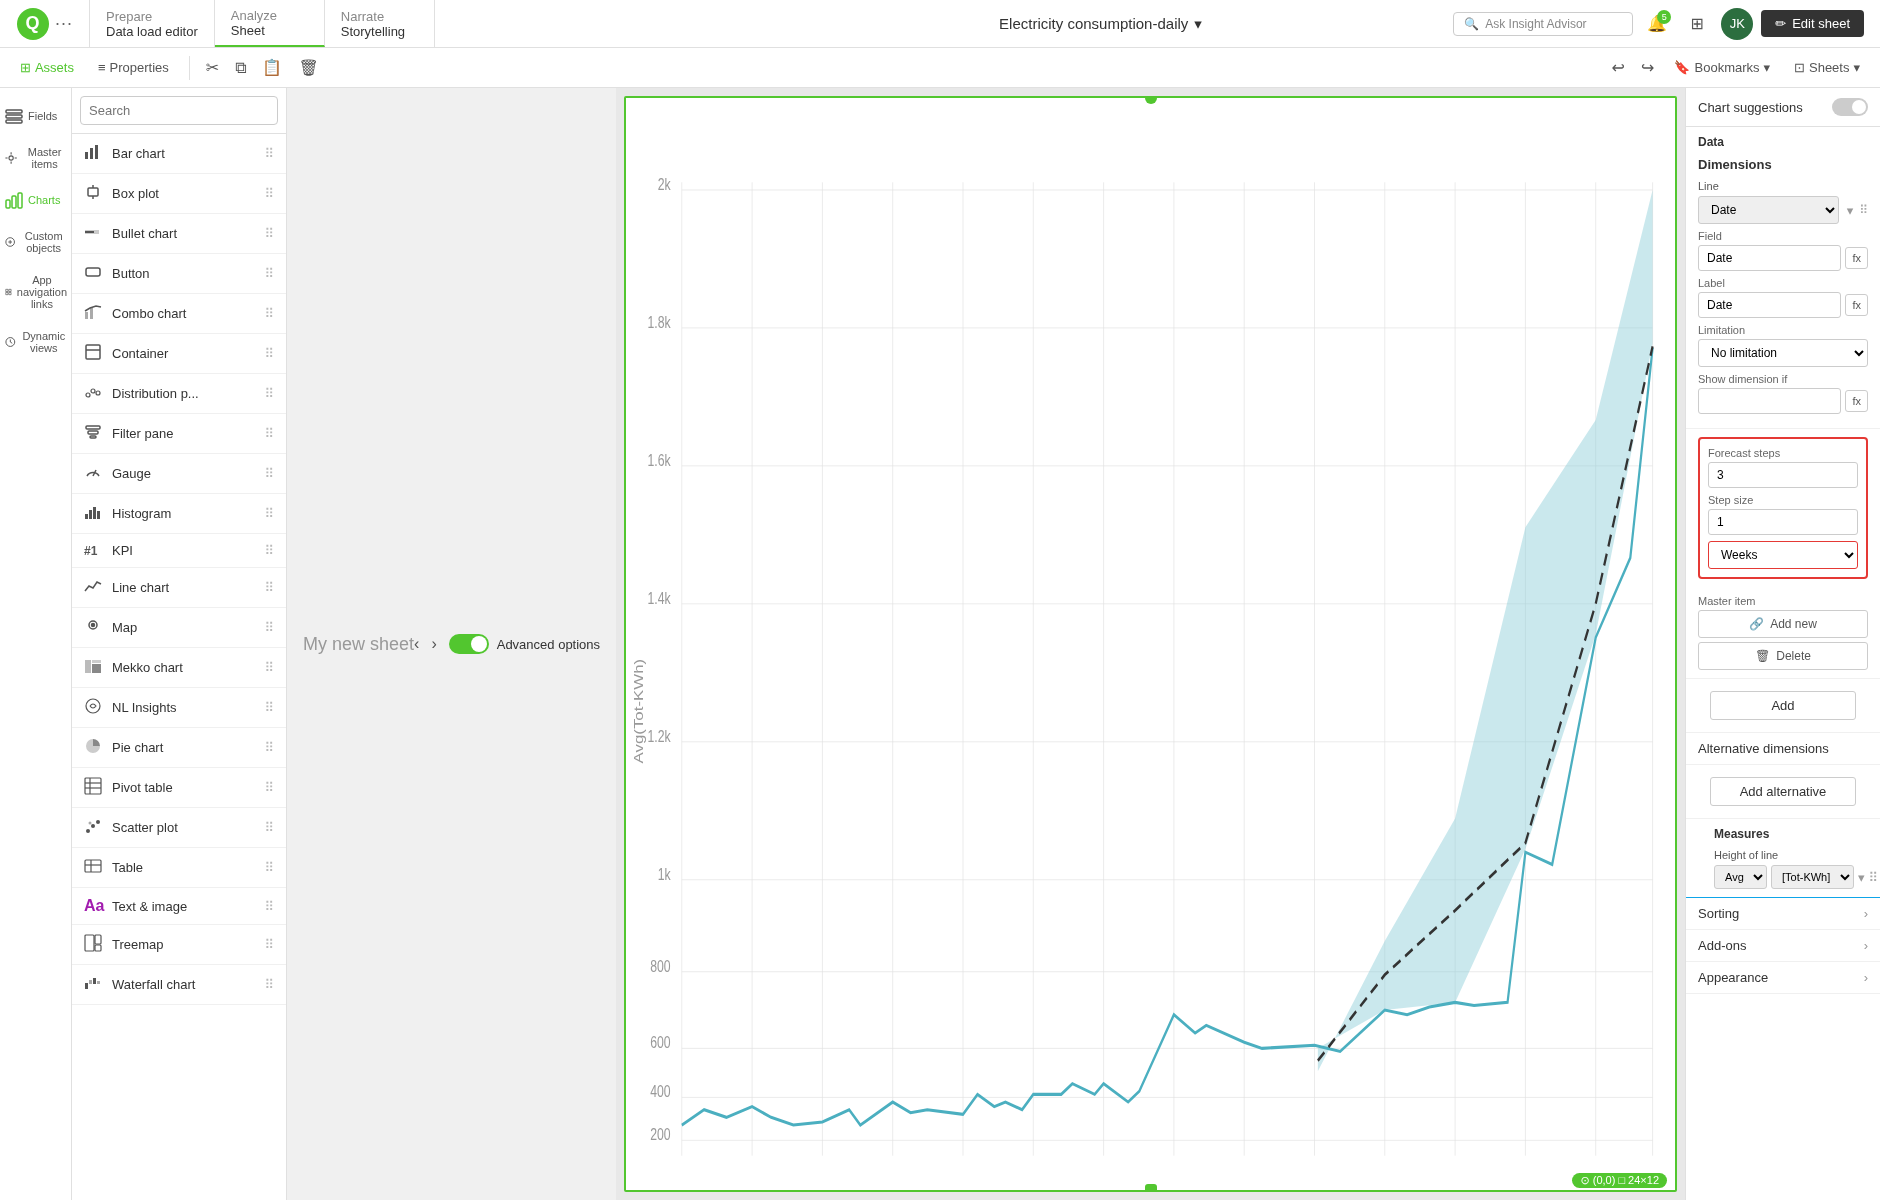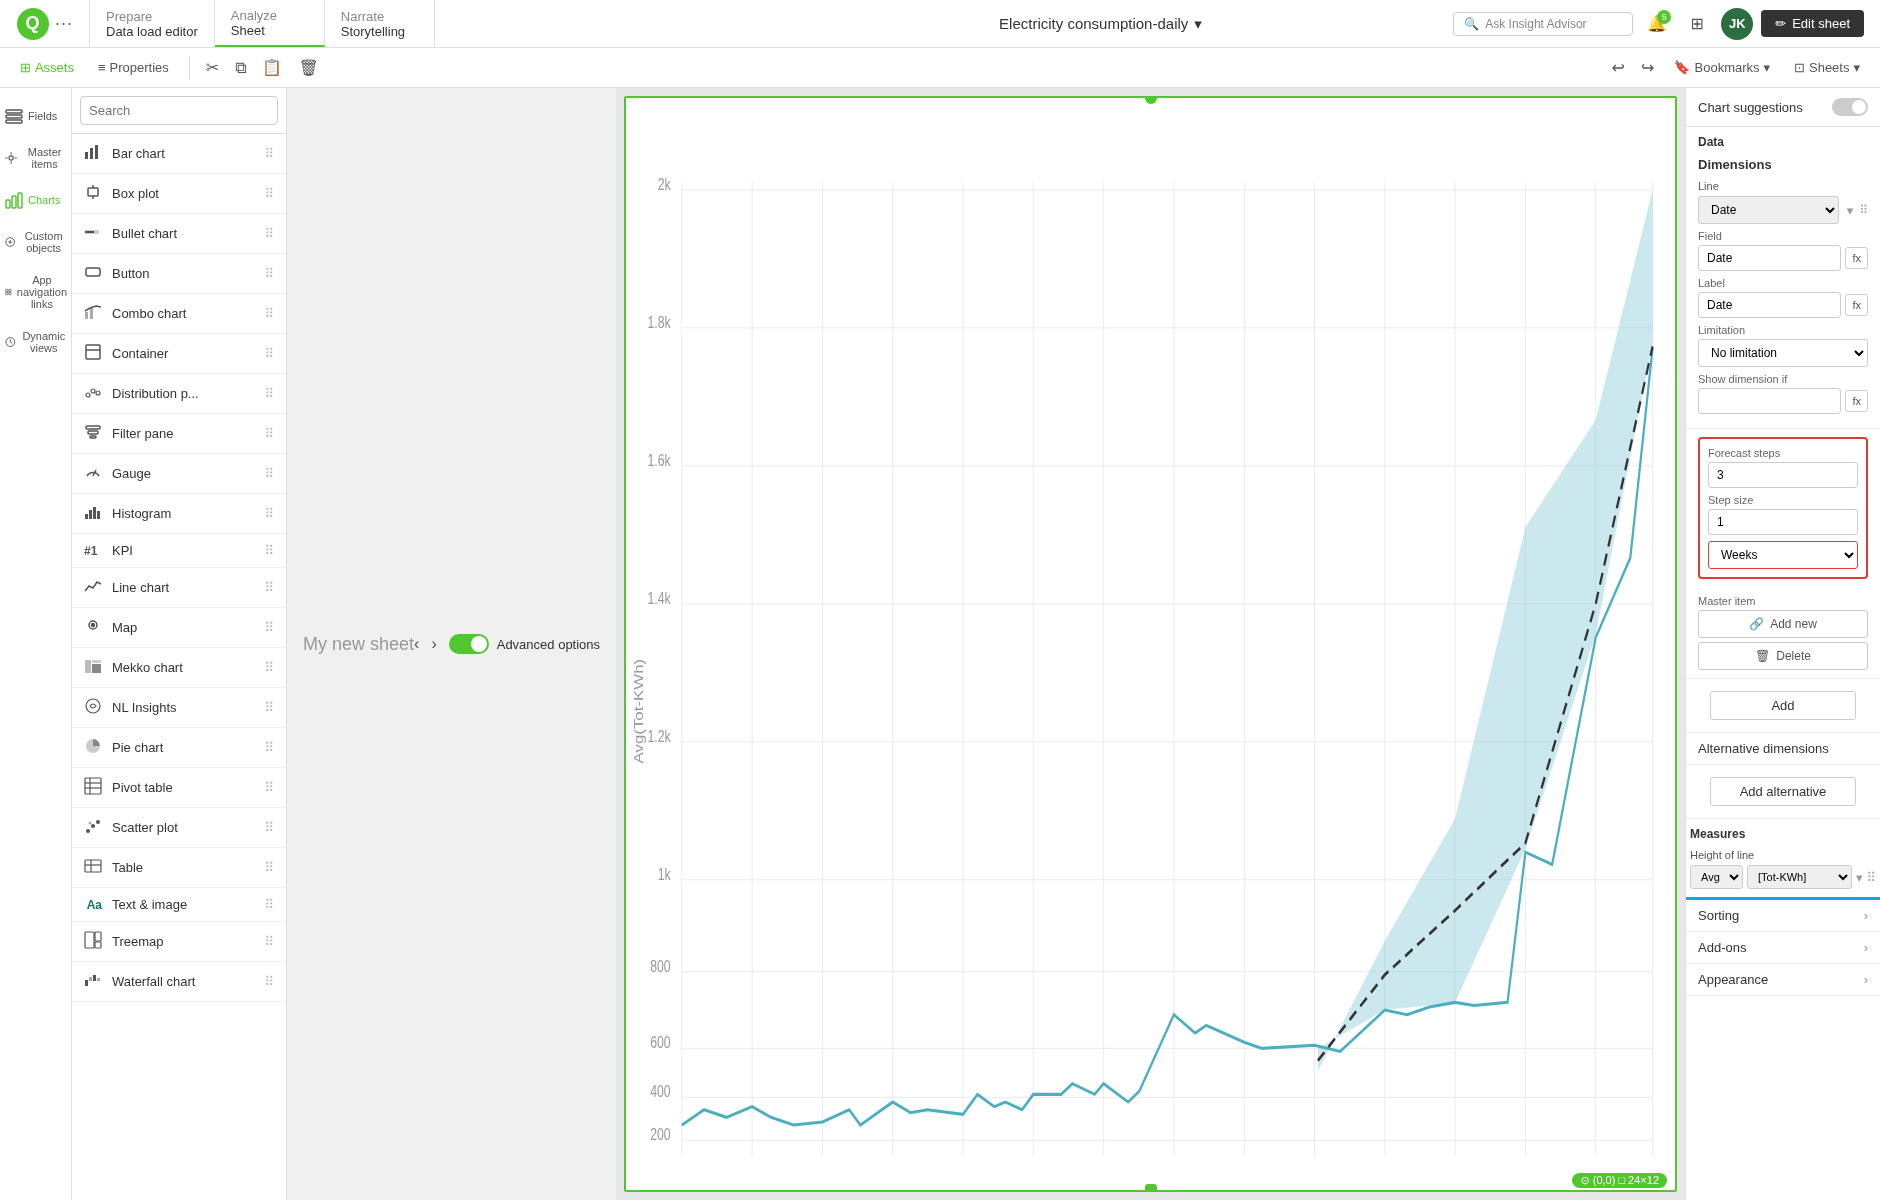--- a/index.html
+++ b/index.html
@@ -48,21 +48,21 @@
       color: #555; font-size: 16px; position: relative;
     }
     .badge {
       position: absolute; top: 2px; right: 2px; background: #52C62F;
       color: #fff; border-radius: 50%; width: 14px; height: 14px;
       font-size: 9px; display: flex; align-items: center; justify-content: center;
     }
     .user-avatar {
       width: 32px; height: 32px; background: #2c6e3f; border-radius: 50%;
       display: flex; align-items: center; justify-content: center;
-      color: #fff; font-weight: bold; font-size: 13px; cursor: pointer;
+      color: #fff; font-weight: normal; font-size: 13px; cursor: pointer;
     }
     .edit-sheet-btn {
       display: flex; align-items: center; gap: 6px;
       background: #333; color: #fff; border: none; border-radius: 4px;
       padding: 6px 14px; cursor: pointer; font-size: 13px;
     }
 
     
     .second-toolbar {
       display: flex; align-items: center; height: 40px;
@@ -568,21 +568,21 @@
           <svg width="18" height="18" viewBox="0 0 18 18" fill="none" stroke="#555" stroke-width="1.2">
               <rect x="1" y="3" width="16" height="12" rx="1"></rect>
               <line x1="1" y1="8" x2="17" y2="8"></line>
               <line x1="7" y1="3" x2="7" y2="15"></line>
             </svg>
         </span>
         <span class="chart-item-label">Table</span>
         <span class="chart-drag-icon">⠿</span>
       </div>
       <div class="chart-item">
-        <span class="chart-item-icon" style="font-size:12px; color:#0f766e; font-weight:bold;text-align:right;">Aa</span>
+        <span class="chart-item-icon" style="font-size:16px; color:#a21caf; font-weight:bold;text-align:right;">Aa</span>
         <span class="chart-item-label">Text &amp; image</span>
         <span class="chart-drag-icon">⠿</span>
       </div>
       <div class="chart-item">
         <span class="chart-item-icon">
           <svg width="18" height="18" viewBox="0 0 18 18" fill="none" stroke="#555" stroke-width="1.2">
               <rect x="1" y="1" width="9" height="16" rx="1"></rect>
               <rect x="11" y="1" width="6" height="9" rx="1"></rect>
               <rect x="11" y="11" width="6" height="6" rx="1"></rect>
             </svg>
@@ -784,21 +784,21 @@
       <button class="add-btn">Add</button>
     </div>
 
     <div class="section-row">
       <span class="section-row-label">Alternative dimensions</span>
     </div>
     <div style="padding:6px 12px; border-bottom:1px solid #f0f0f0;">
       <button class="add-btn">Add alternative</button>
     </div>
 
-    <div style="padding:8px 4px; border-bottom:3px solid #0ea5e9;">
+    <div style="padding:8px 28px; border-bottom:1px solid #0ea5e9;">
       <div class="props-section-title">Measures</div>
       <div class="sub-section-label">Height of line</div>
       <div style="display:flex; gap:4px; align-items:center;">
         <select style="padding:4px 6px; border:1px solid #ccc; border-radius:3px; font-size:11px;">
           <option>Avg</option>
         </select>
         <select style="flex:1; padding:4px 6px; border:1px solid #ccc; border-radius:3px; font-size:11px;">
           <option>[Tot-KWh]</option>
         </select>
         <span style="color:#999;">▾</span>

